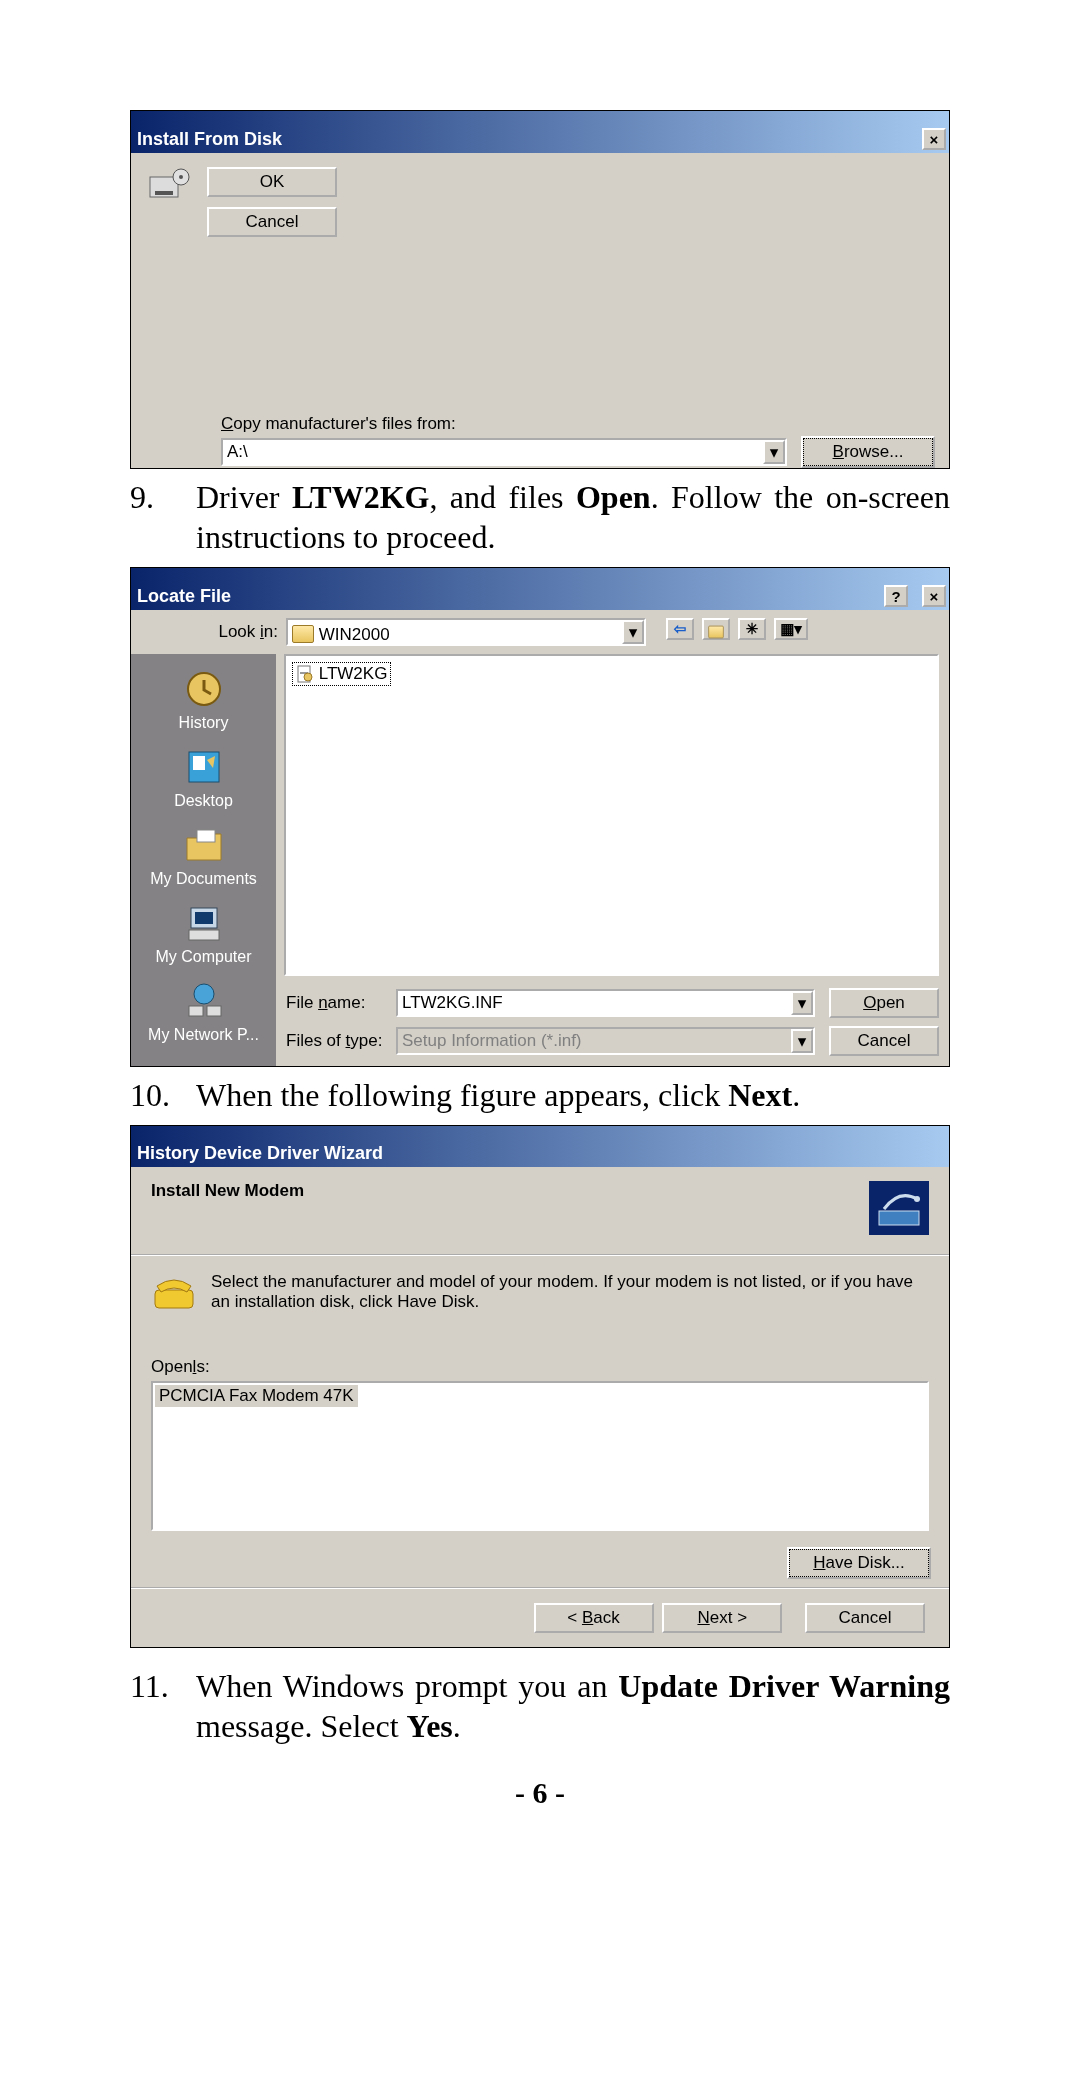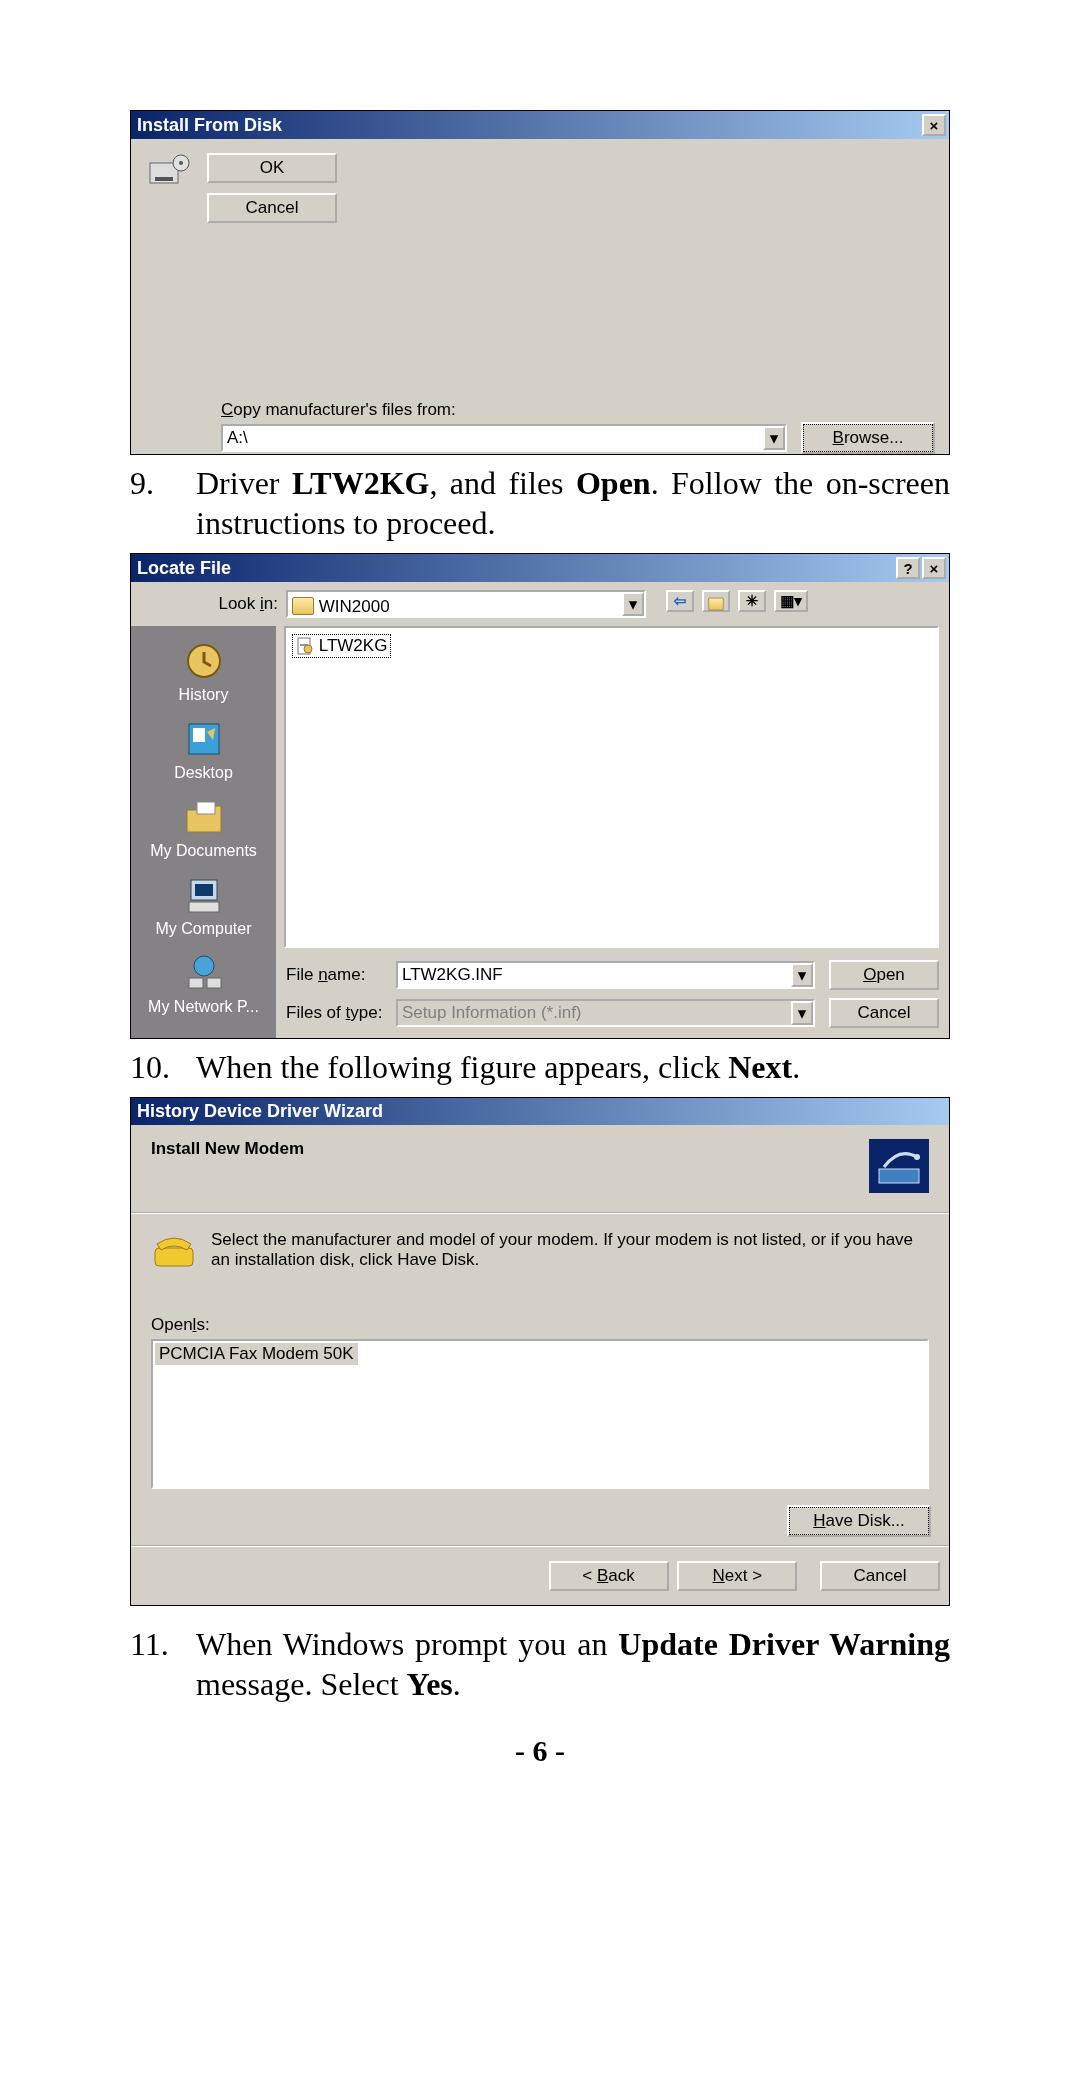--- a/index.html
+++ b/index.html
@@ -16,22 +16,23 @@
     font-family: "Tahoma", "MS Sans Serif", Arial, sans-serif;
     font-size: 17px;
     margin-bottom: 10px;
   }
   .titlebar {
     background: linear-gradient(90deg, #0a246a 0%, #a6caf0 100%);
     color: #fff;
     font-weight: bold;
     display: flex;
     align-items: center;
-    padding: 3px 3px 3px 6px;
+    padding: 17px 3px 3px 6px;
     font-size: 18px;
+    gap: 12px;
   }
   .titlebar .title-text { flex: 1; }
   .tb-btn {
     width: 24px; height: 22px;
     background: #d4d0c8;
     border: 2px outset #fff;
     color: #000;
     display: inline-flex;
     align-items: center;
     justify-content: center;
@@ -276,29 +277,29 @@
             <rect x="4" y="18" width="38" height="18" rx="4" fill="#f0c830" stroke="#a37a10"></rect>
             <path d="M6 14 Q23 2 40 14 L36 20 Q23 12 10 20 Z" fill="#f0c830" stroke="#a37a10"></path>
           </svg>
       </div>
       <div style="flex:1;">Select the manufacturer and model of your modem. If your modem is not listed, or if you have an installation disk, click Have Disk.</div>
     </div>
     <div style="margin-top:40px; margin-bottom:4px;">
       <span>Open</span><span class="underline-char">l</span><span>s:</span>
     </div>
     <div style="background:#fff; border:2px inset #fff; height:150px; padding:2px;">
-      <div style="background:#d4d0c8; color:#000; padding:1px 4px; display:inline-block; width:auto;">PCMCIA Fax Modem 50K</div>
+      <div style="background:#d4d0c8; color:#000; padding:1px 4px; display:inline-block; width:auto;">PCMCIA Fax Modem 47K</div>
     </div>
     <div style="text-align:right; margin-top:18px;">
       <button class="w2k-btn focus" style="width:140px;">
         <span class="underline-char">H</span><span>ave Disk...</span>
       </button>
     </div>
   </div>
-  <div style="border-top:2px groove #fff; padding:14px 9px; text-align:right;">
+  <div style="border-top:2px groove #fff; padding:14px 24px; text-align:right;">
     <button class="w2k-btn" style="width:120px;">
       <span>&lt; </span><span class="underline-char">B</span><span>ack</span>
     </button>
     <button class="w2k-btn" style="width:120px; margin-left:4px;">
       <span class="underline-char">N</span><span>ext &gt;</span>
     </button>
     <button class="w2k-btn" style="width:120px; margin-left:18px;">Cancel</button>
   </div>
 </div>
 

